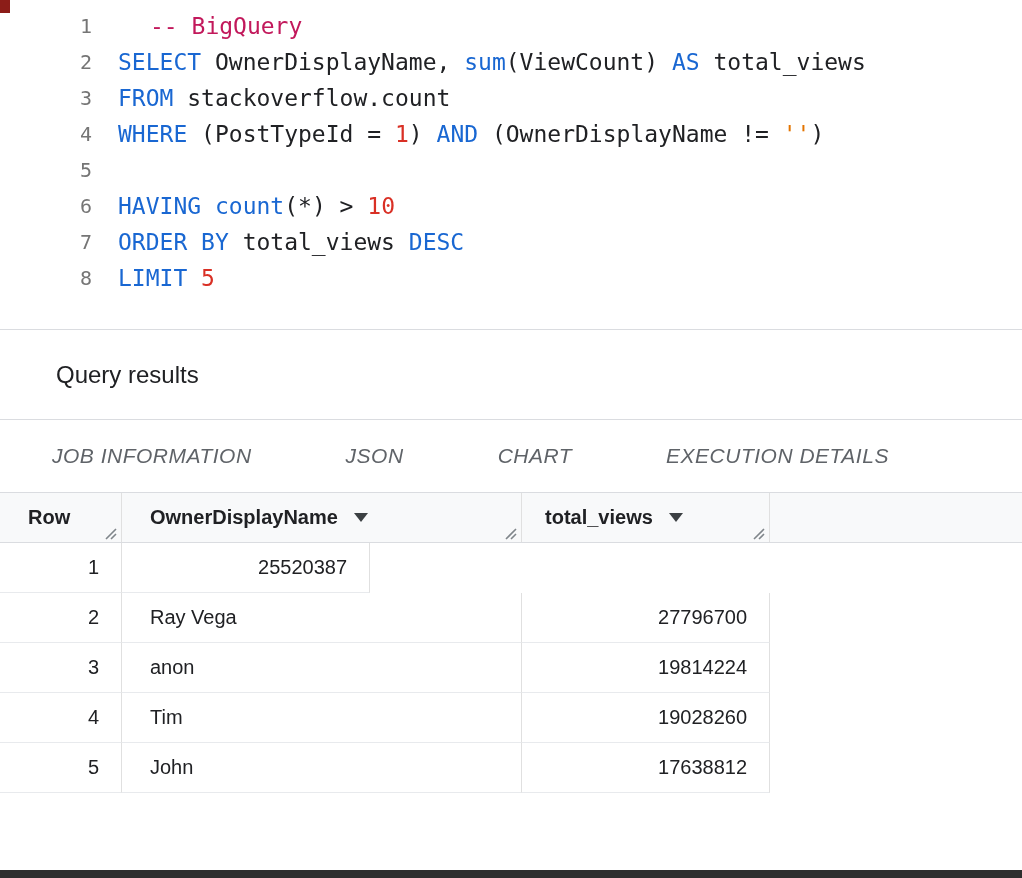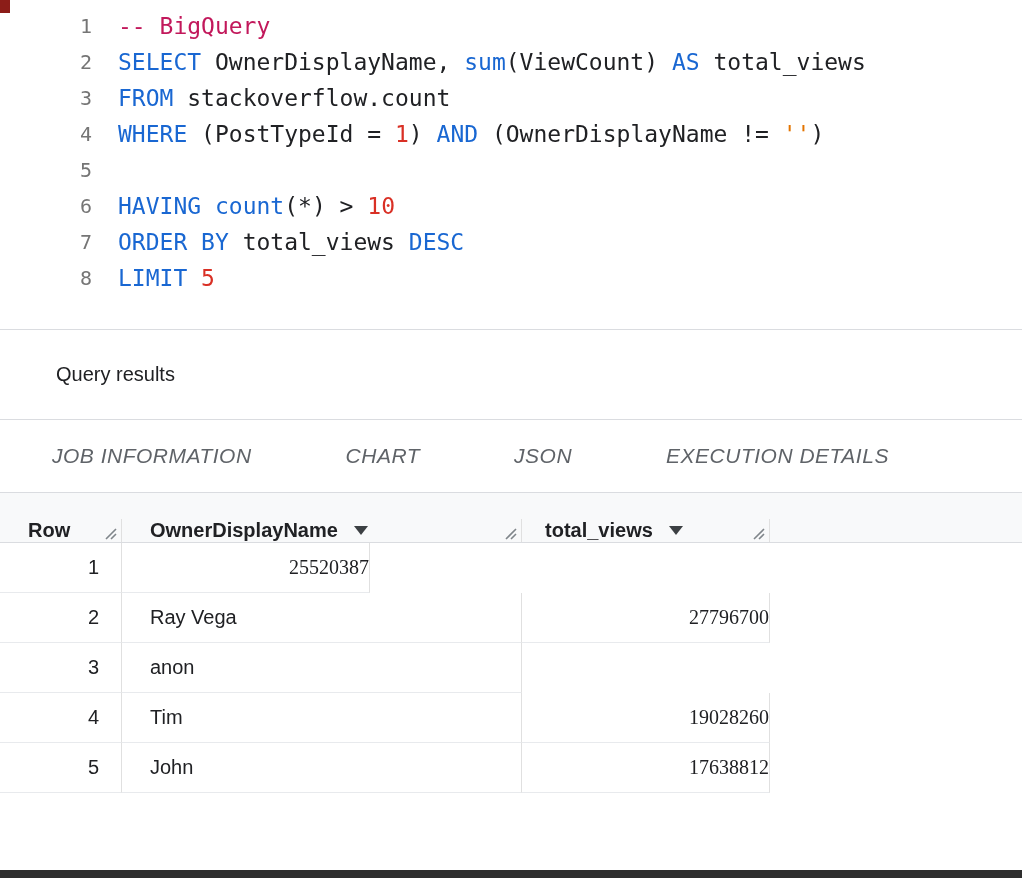--- a/index.html
+++ b/index.html
@@ -28,50 +28,50 @@
     color:var(--text-dark);
   }
   .corner-mark{position:absolute;top:0;left:0;width:10px;height:13px;background:var(--corner-mark-red);z-index:5;}
 
   
   .editor{height:330px;border-bottom:1px solid var(--divider);padding-top:8px;}
   .code-line{display:flex;height:36px;line-height:36px;font-family:"DejaVu Sans Mono", monospace;font-size:23px;}
   .gutter{flex:none;width:92px;text-align:right;color:var(--line-number-gray);font-size:20px;}
   .code-text{padding-left:26px;white-space:pre;color:var(--text-dark);}
   .tok-kw{color:var(--keyword-blue);}
-  .tok-comment{color:var(--comment-pink);}
+  .tok-comment{color:var(--comment-pink);margin-left:32px;}
   .tok-num{color:var(--number-red);}
   .tok-str{color:var(--string-orange);}
   .tok-plain{color:var(--text-dark);}
 
   
   .results-title-bar{height:90px;display:flex;align-items:center;padding-left:56px;border-bottom:1px solid var(--divider);}
-  .results-title-bar h1{font-size:20px;font-weight:400;color:var(--text-dark);}
+  .results-title-bar h1{font-size:24px;font-weight:400;color:var(--text-dark);}
 
   
   .tabbar{height:73px;display:flex;align-items:stretch;border-bottom:1px solid var(--divider);padding-left:5px;}
   .tab{display:flex;align-items:center;padding:0 47px;font-size:21px;font-weight:500;letter-spacing:0.5px;color:var(--tab-gray);position:relative;white-space:nowrap;cursor:pointer;font-style:italic;}
   .tab.active{color:var(--accent-blue);}
   .tab.active::after{content:"";position:absolute;left:0;right:0;bottom:0;height:4px;background:var(--accent-blue);border-radius:3px 3px 0 0;}
 
   
-  .thead{display:flex;height:50px;background:var(--header-bg);border-bottom:1px solid var(--divider);align-items:flex-end;}
+  .thead{display:flex;height:50px;background:var(--header-bg);border-bottom:1px solid var(--divider);}
   .th{position:relative;display:flex;align-items:center;font-size:20px;font-weight:700;color:var(--text-dark);border-right:1px solid var(--cell-border);}
   .th-row{width:122px;padding-left:28px;}
   .th-owner{width:400px;padding-left:28px;}
   .th-views{width:248px;padding-left:23px;}
   .th-filler{flex:1;border-right:none;}
   .sort-arrow{width:0;height:0;border-left:7px solid transparent;border-right:7px solid transparent;border-top:9px solid #3C4043;margin-left:16px;display:inline-block;}
   .grip{position:absolute;right:4px;bottom:2px;line-height:0;cursor:col-resize;}
 
   .tr{display:flex;height:50px;font-size:20px;color:var(--text-dark);}
   .td{display:flex;align-items:center;border-bottom:1px solid var(--row-border);border-right:1px solid var(--cell-border);}
   .td-row{width:122px;justify-content:flex-end;padding-right:22px;}
   .td-owner{width:400px;padding-left:28px;}
-  .td-views{width:248px;justify-content:flex-end;font-family:Liberation Serif, serif;}
+  .td-views{width:248px;justify-content:flex-end;padding-right:22px;}
   .td-filler{flex:1;border-bottom:none;border-right:none;}
 
   .bottom-bar{position:absolute;left:0;bottom:0;width:100%;height:8px;background:var(--bottom-bar);}
 </style>
 </head>
 <body>
 
 <div class="corner-mark"></div>
 
 <section class="editor">
@@ -119,24 +119,24 @@
 
 <div class="results-title-bar">
   <h1>Query results</h1>
 </div>
 
 <nav class="tabbar">
   <div class="tab">
       <span>JOB INFORMATION</span>
     </div>
   <div class="tab">
+      <span>JSON</span>
+    </div>
+  <div class="tab">
       <span>CHART</span>
-    </div>
-  <div class="tab">
-      <span>JSON</span>
     </div>
   <div class="tab">
       <span>EXECUTION DETAILS</span>
     </div>
 </nav>
 
 <div class="table">
 
   <div class="thead">
     <div class="th th-row">
@@ -171,20 +171,21 @@
   <div class="tr">
     <div class="td td-row">2</div>
     <div class="td td-owner">Ray Vega</div>
     <div class="td td-views">27796700</div>
     <div class="td td-filler"></div>
   </div>
 
   <div class="tr">
     <div class="td td-row">3</div>
     <div class="td td-owner">anon</div>
+    <div class="td td-views">19814224</div>
     <div class="td td-filler"></div>
   </div>
 
   <div class="tr">
     <div class="td td-row">4</div>
     <div class="td td-owner">Tim</div>
     <div class="td td-views">19028260</div>
     <div class="td td-filler"></div>
   </div>
 

